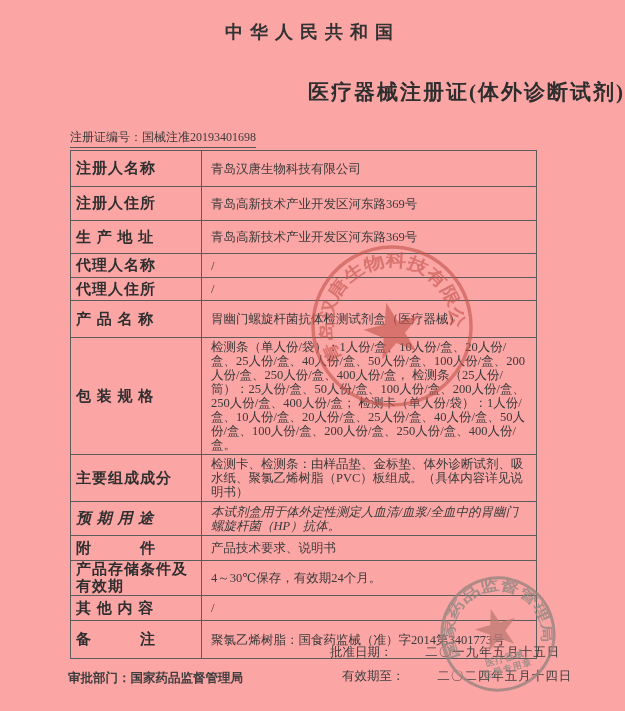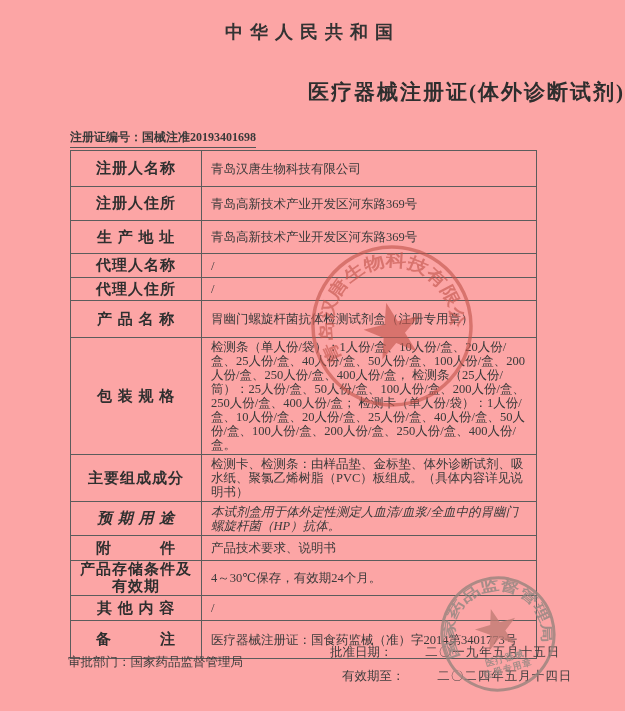--- a/index.html
+++ b/index.html
@@ -14,47 +14,47 @@
     text-align:center; font-size:18px; font-weight:bold;
     letter-spacing:7px; color:#333;
   }
   .title2 {
     position:absolute; top:78px; left:0; width:100%;
     text-align:right; font-size:21px; font-weight:bold;
     letter-spacing:2px; color:#2e2e2e;
   }
   .regline {
     position:absolute; top:129px; left:70px;
-    font-size:12px; font-weight:bold; color:#3a3a3a;
+    font-size:12px; font-weight:normal; color:#3a3a3a;
     border-bottom:1px solid #555; padding-bottom:1px;
   }
   table.cert {
     position:absolute; top:150px; left:70px; width:467px;
     border-collapse:collapse; table-layout:fixed;
   }
   table.cert th, table.cert td {
     border:1px solid #5c5c5c; overflow:hidden;
   }
   table.cert th {
     width:120px; font-size:15px; font-weight:bold; color:#2f2f2f;
-    text-align:center; padding:0 5px; letter-spacing:1px;
+    text-align:left; padding:0 5px; letter-spacing:1px;
     vertical-align:middle; line-height:17px;
   }
   table.cert td {
     font-size:12.5px; padding:2px 9px; vertical-align:middle;
     text-align:left; color:#3a3a3a; line-height:14px;
   }
   td.pack { font-size:11.5px; line-height:11.8px; text-align:justify; padding-top:3px; padding-bottom:3px; }
   td.just { text-align:justify; line-height:13.6px; font-size:12px; }
   tr.h36 { height:36px; } tr.h34 { height:34px; } tr.h33 { height:33px; }
   tr.h24 { height:24px; } tr.h23 { height:23px; } tr.h37 { height:37px; }
   tr.h106 { height:106px; } tr.h35 { height:35px; } tr.h34b { height:34px;font-style:italic; }
   tr.h25 { height:25px; } tr.h32 { height:32px; } tr.h25b { height:25px; }
   tr.h38 { height:38px; }
-  .foot-dept { position:absolute; left:68px; top:654px; font-size:12.5px; color:#3d3d3d; }
+  .foot-dept { position:absolute; left:68px; top:670px; font-size:12.5px; color:#3d3d3d;font-weight:bold; }
   .foot-row { position:absolute; font-size:12.5px; color:#3d3d3d; }
   .fr-label { display:inline-block; width:92px; }
   .fr1 { left:330px; top:644px; }
   .fr2 { left:342px; top:668px; }
   .fr-val { letter-spacing:1px; }
   .seal { position:absolute; pointer-events:none; }
   .seal-company { left:306px; top:240px; opacity:0.62; transform:rotate(-14deg); }
   .seal-authority { left:436px; top:572px; opacity:0.78; transform:rotate(-16deg); }
   .seal text { font-family:"Liberation Serif","DejaVu Serif",serif; font-weight:bold; }
   .auth-inner { font-size:9px; font-weight:normal; letter-spacing:1px; }
@@ -88,21 +88,21 @@
     <tr class="h24">
       <th>代理人名称</th>
       <td>/</td>
     </tr>
     <tr class="h23">
       <th>代理人住所</th>
       <td>/</td>
     </tr>
     <tr class="h37">
       <th>产 品 名 称</th>
-      <td>胃幽门螺旋杆菌抗体检测试剂盒（注册专用章）</td>
+      <td>胃幽门螺旋杆菌抗体检测试剂盒（医疗器械）</td>
     </tr>
     <tr class="h106">
       <th>包 装 规 格</th>
       <td class="pack">检测条（单人份/袋）：1人份/盒、10人份/盒、20人份/盒、25人份/盒、40人份/盒、50人份/盒、100人份/盒、200人份/盒、250人份/盒、400人份/盒， 检测条（25人份/筒）：25人份/盒、50人份/盒、100人份/盒、200人份/盒、250人份/盒、400人份/盒； 检测卡（单人份/袋）：1人份/盒、10人份/盒、20人份/盒、25人份/盒、40人份/盒、50人份/盒、100人份/盒、200人份/盒、250人份/盒、400人份/盒。</td>
     </tr>
     <tr class="h35">
       <th>主要组成成分</th>
       <td class="just">检测卡、检测条：由样品垫、金标垫、体外诊断试剂、吸水纸、聚氯乙烯树脂（PVC）板组成。（具体内容详见说明书）</td>
     </tr>
     <tr class="h34b">
@@ -116,21 +116,21 @@
     <tr class="h32">
       <th>产品存储条件及有效期</th>
       <td>4～30℃保存，有效期24个月。</td>
     </tr>
     <tr class="h25b">
       <th>其 他 内 容</th>
       <td>/</td>
     </tr>
     <tr class="h38">
       <th>备　　　注</th>
-      <td>医疗器械注册证：国食药监械（准）字2014第3401773号</td>
+      <td>聚氯乙烯树脂：国食药监械（准）字2014第3401773号</td>
     </tr>
   </tbody>
     </table>
 
   <div class="foot-dept">
     <span>审批部门：</span><span>国家药品监督管理局</span>
   </div>
 
   <div class="foot-row fr1">
     <span class="fr-label">批准日期：</span>

